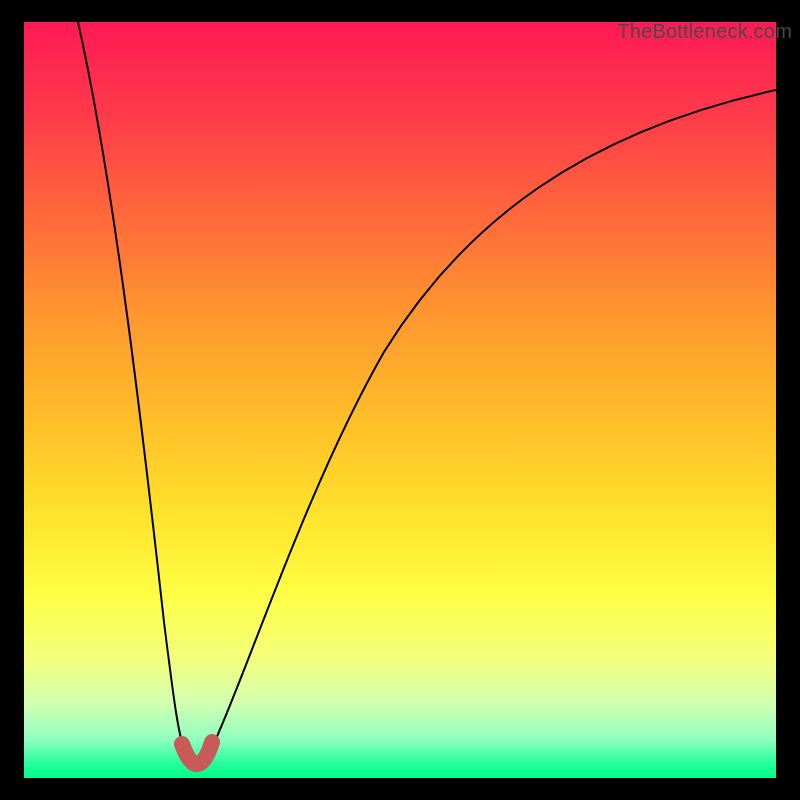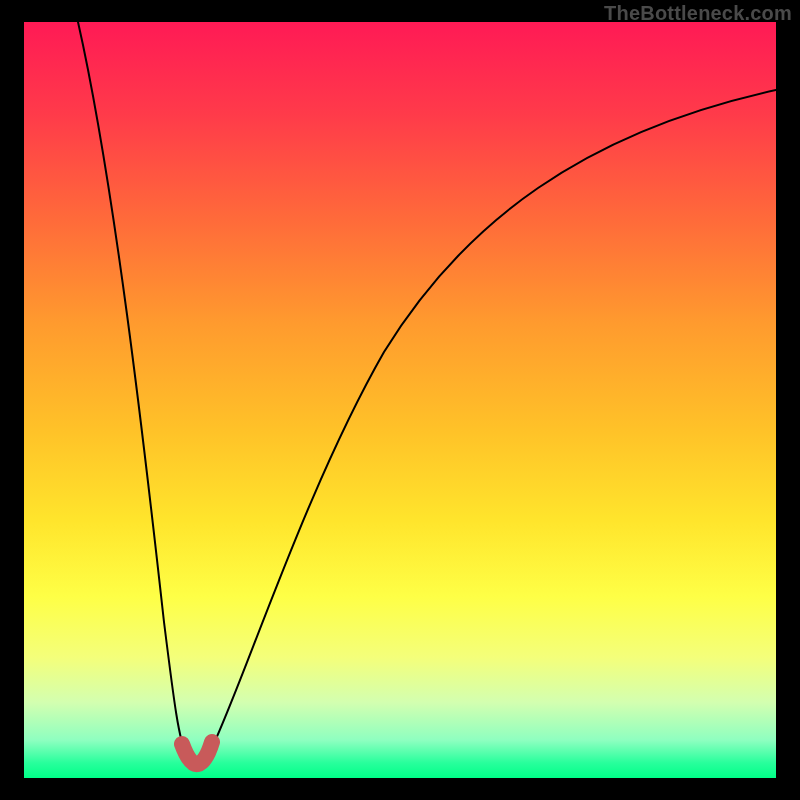--- a/index.html
+++ b/index.html
@@ -26,25 +26,25 @@
       #ffe52c 66%,
       #feff46 76%,
       #f4ff7a 84%,
       #d3ffb0 90%,
       #8effc0 95%,
       #28ff9c 98%,
       #00ff88 100%);
   }
   .watermark {
     position: absolute;
-    top: 2px;
+    top: 20px;
     right: 8px;
     color: #4a4a4a;
     font-size: 20px;
-    font-weight: 700;
+    font-weight: 400;
     letter-spacing: 0.2px;
   }
   svg.curve {
     position: absolute;
     left: 0;
     top: 0;
     width: 752px;
     height: 756px;
   }
   .curve path.line {

